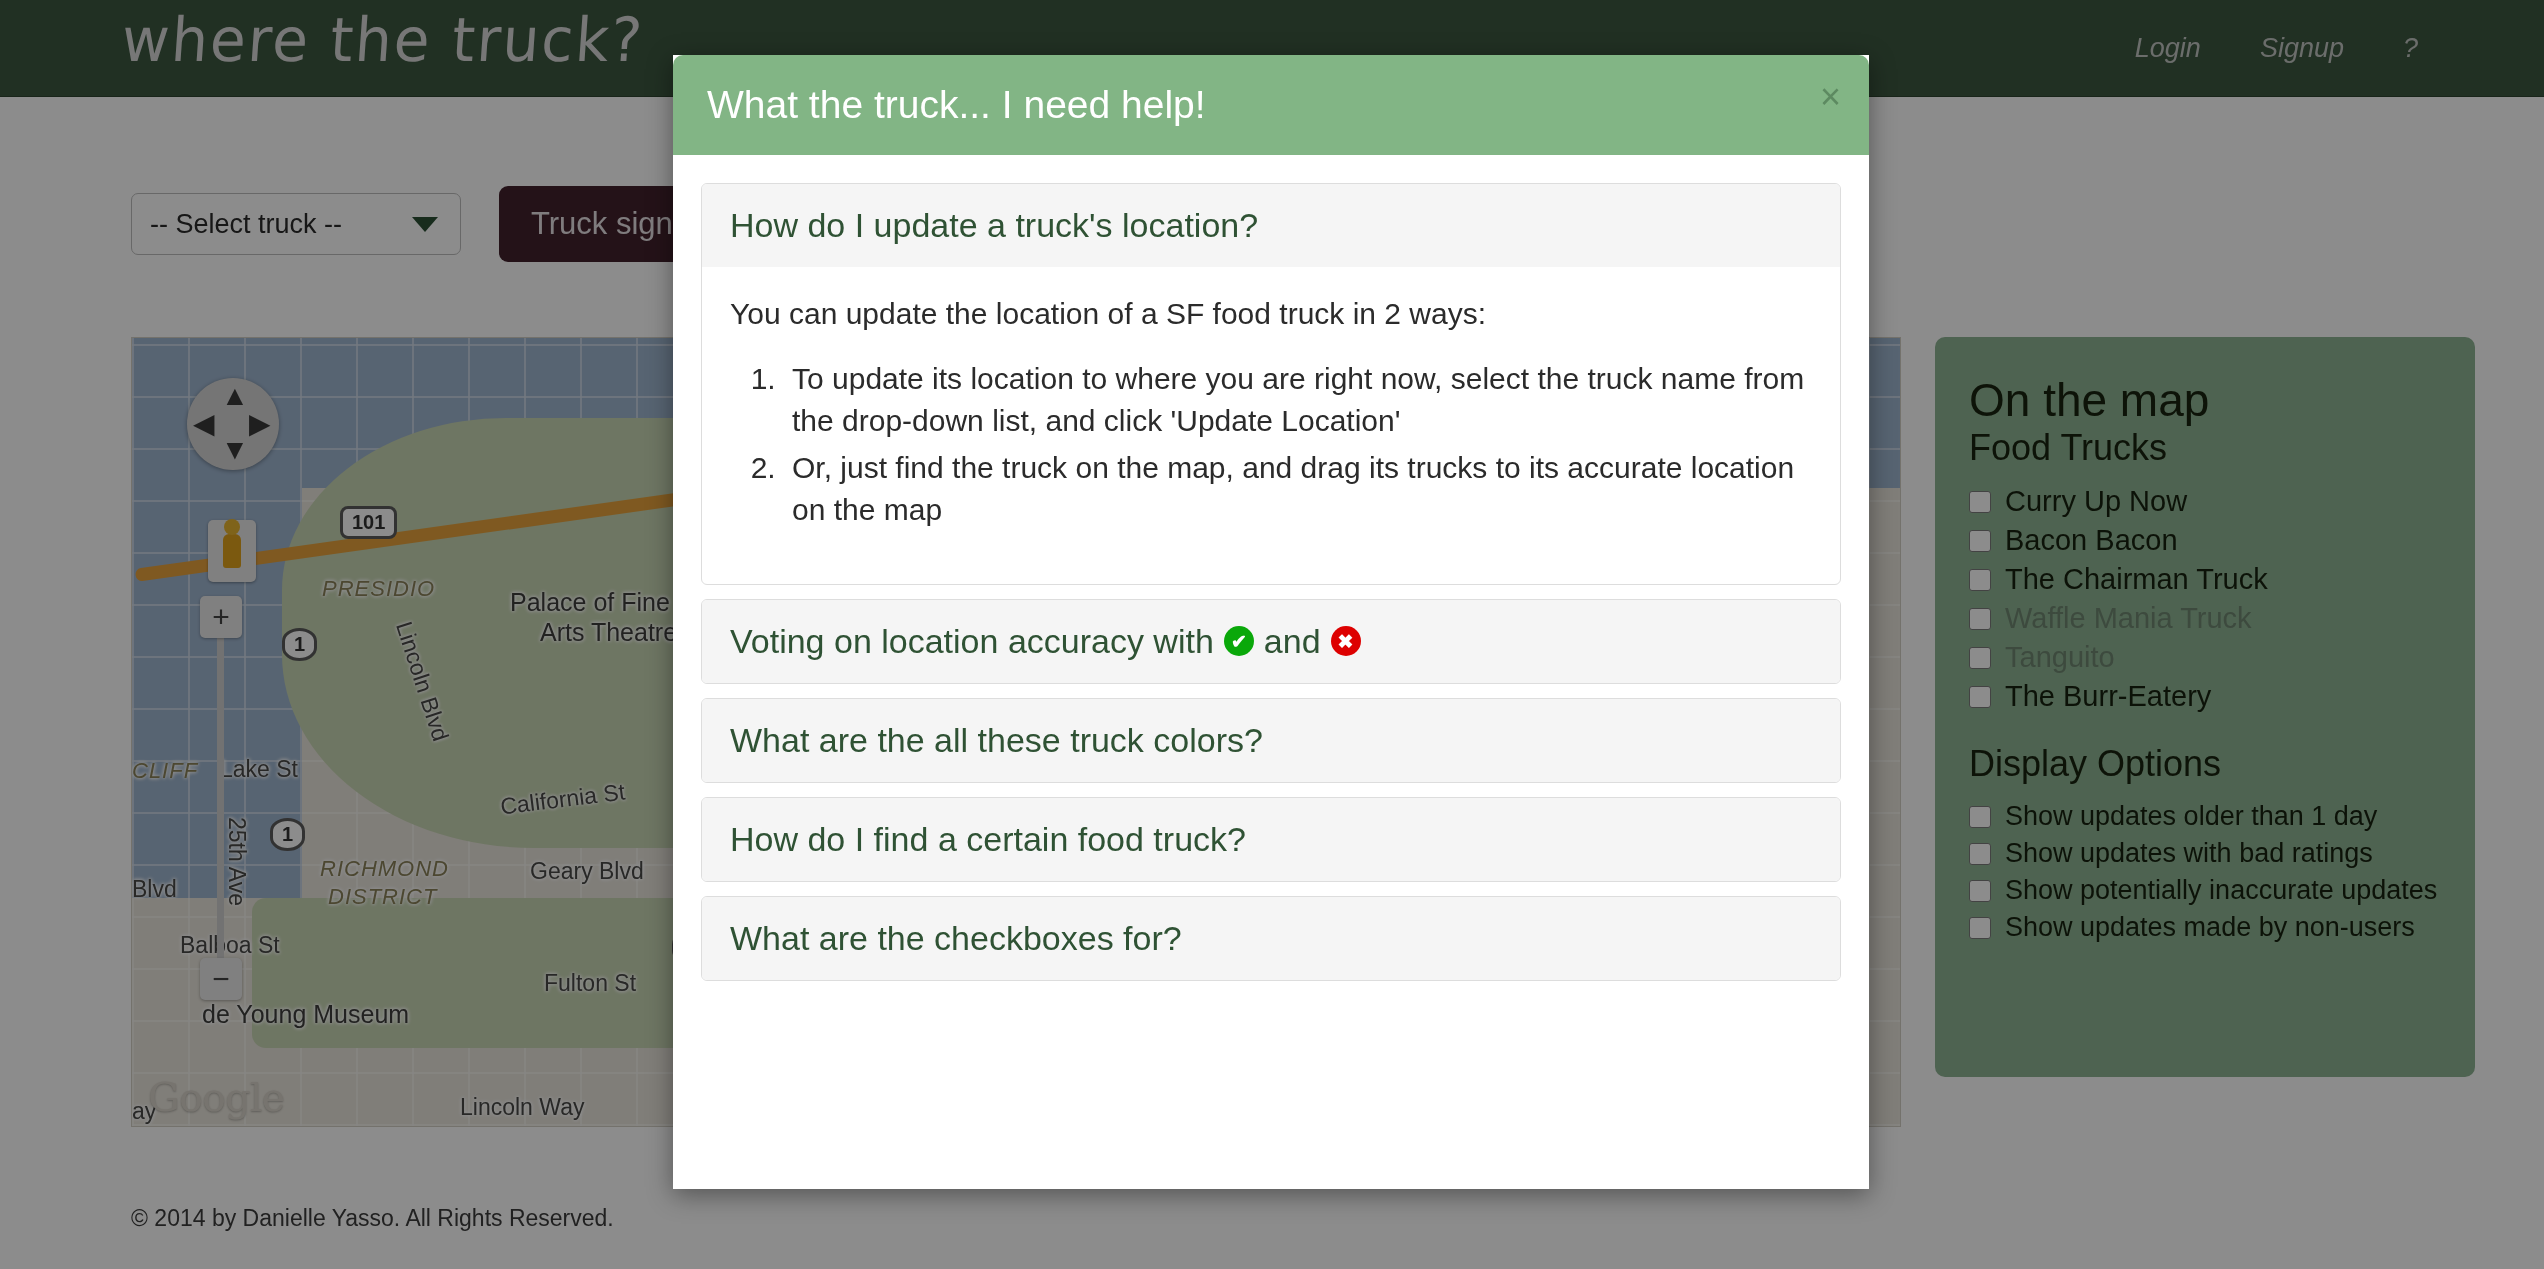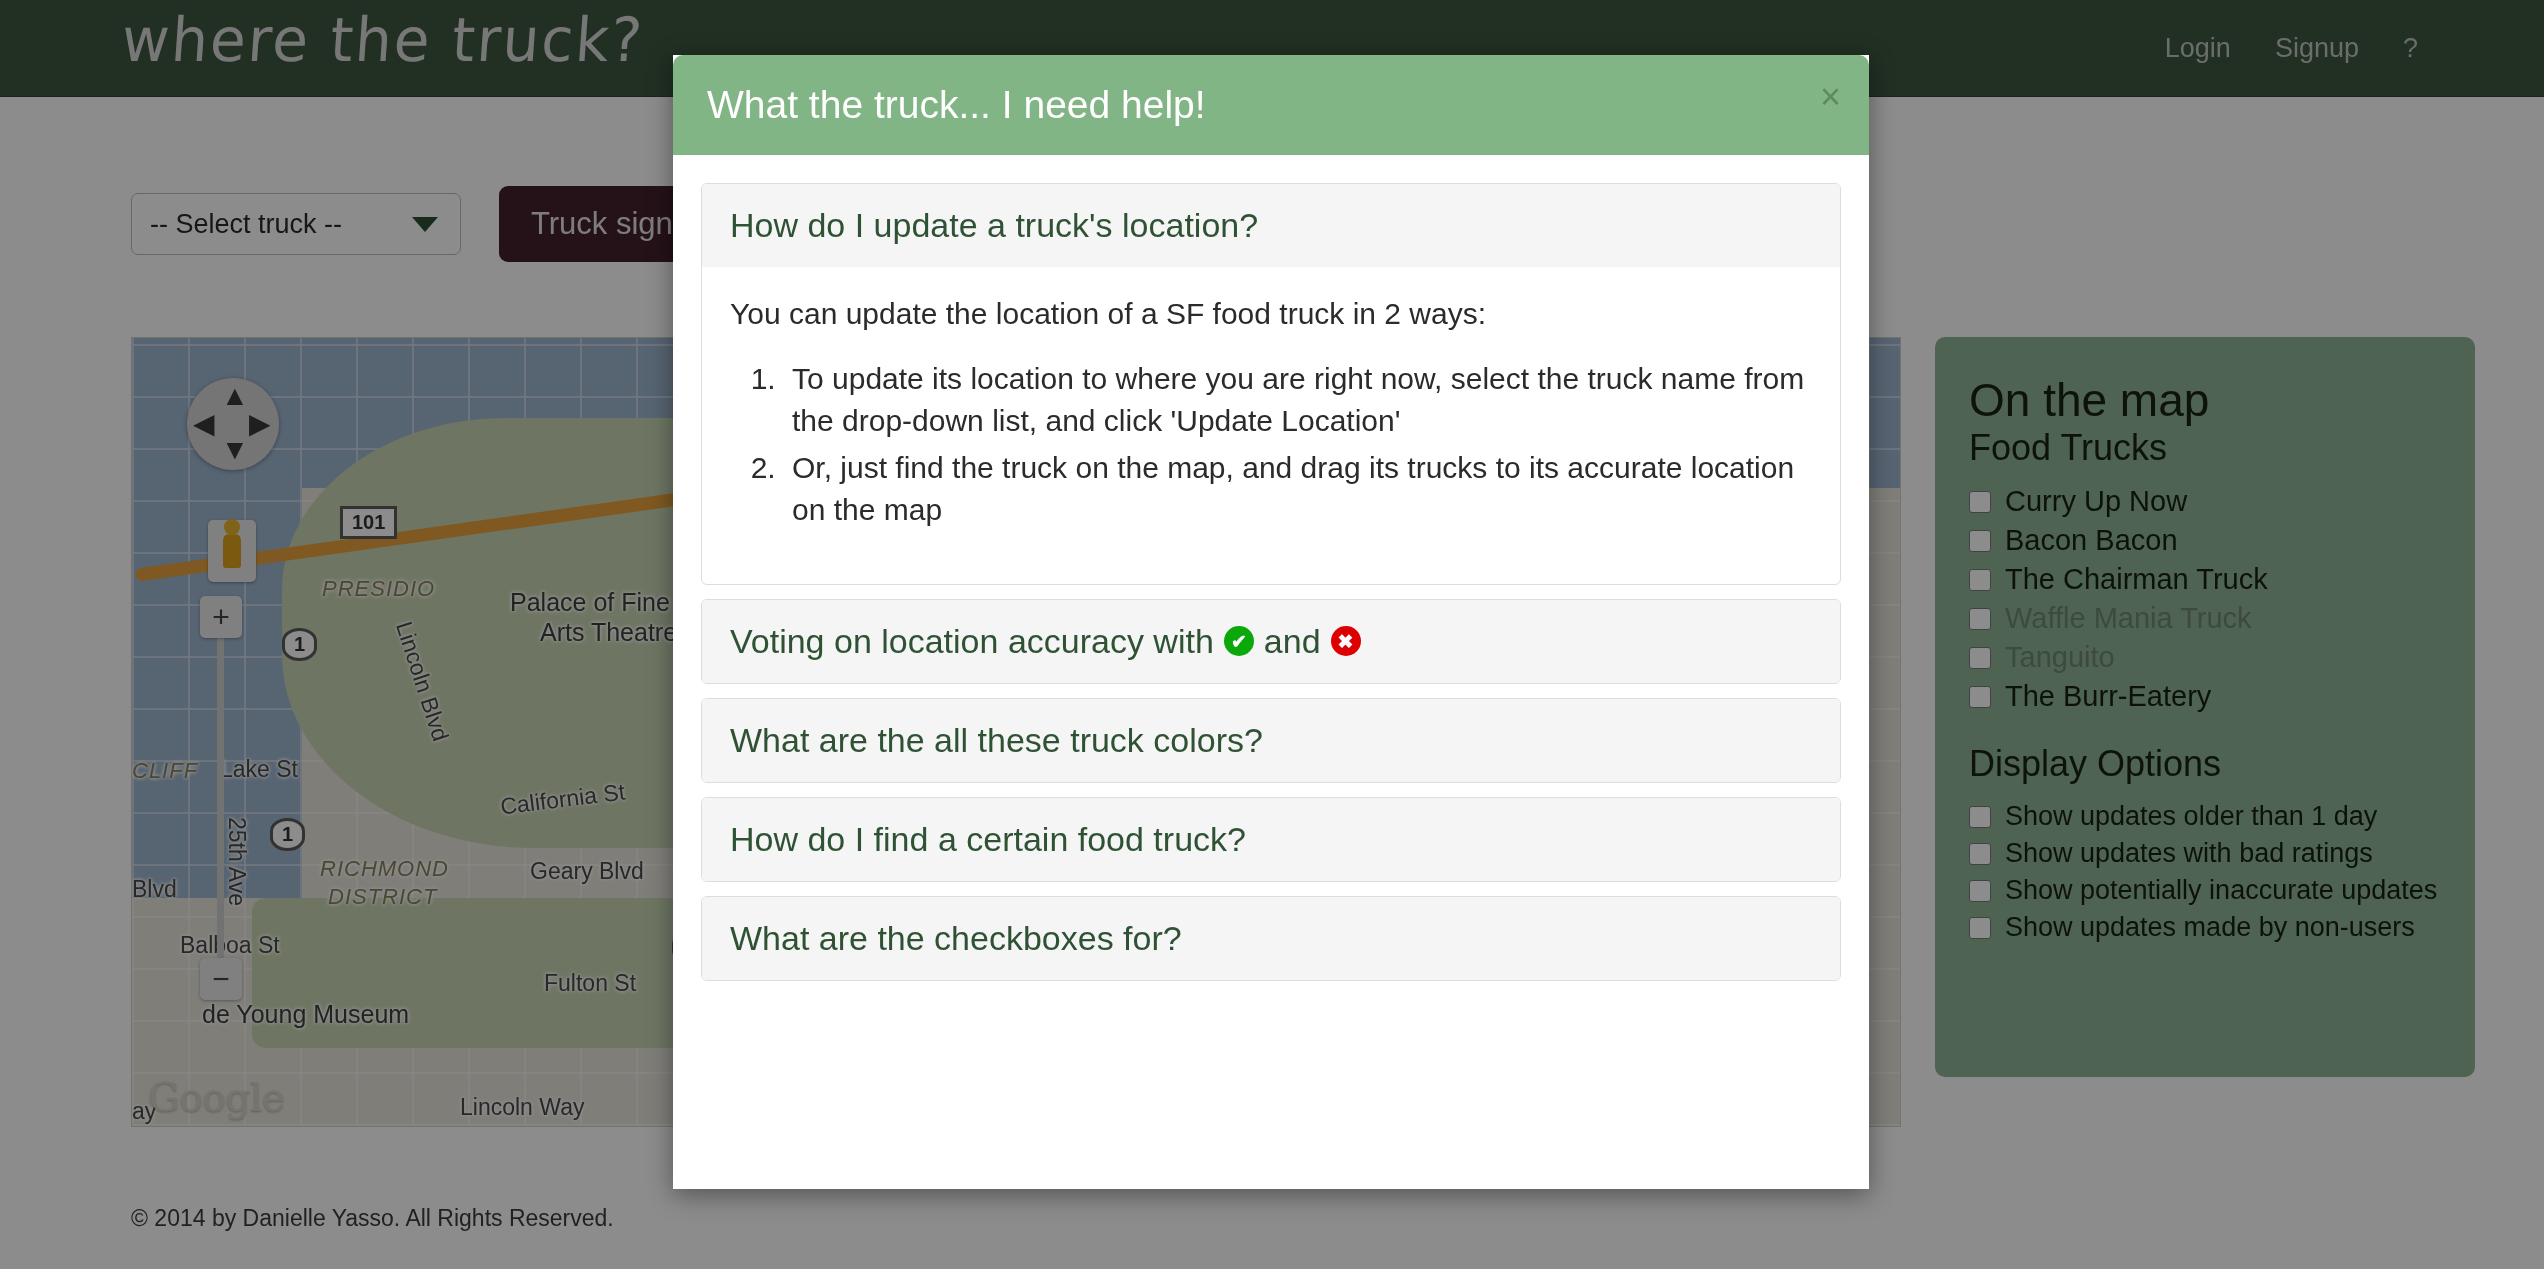--- a/index.html
+++ b/index.html
@@ -21,21 +21,21 @@
   }
   .brand {
     position: absolute; left: 122px; top: 6px;
     font-family: "DejaVu Sans", sans-serif;
     font-size: 58px; font-weight: 400; color: #d9d9d9;
     letter-spacing: 2px; white-space: nowrap;
     transform: skewX(-4deg) scaleY(1.05);
   }
   .nav-links {
     position: absolute; right: 118px; top: 0; height: 97px;
-    display: flex; align-items: center; gap: 0;
+    display: flex; align-items: center; gap: 15px; font-style: italic;
   }
   .nav-link {
     color: #c3c6c3; font-size: 27px; padding: 0 22px; line-height: 97px;
     text-decoration: none; white-space: nowrap; cursor: pointer;
   }
   .nav-link.q { padding-right: 8px; }
 
   .controls-row {
     position: absolute; left: 131px; top: 186px;
     display: flex; align-items: center; gap: 38px;
@@ -67,21 +67,21 @@
   .map-grid { position:absolute; inset:0;
     background-image:
       repeating-linear-gradient(90deg, rgba(255,255,255,.75) 0 2px, transparent 2px 56px),
       repeating-linear-gradient(0deg, rgba(255,255,255,.75) 0 2px, transparent 2px 52px);
     opacity:.55; }
   .hwy101 { position:absolute; left:0; top:178px; width:760px; height:13px;
             background:#e8a33d; transform: rotate(-8deg); border-radius:6px; }
   .hwy1-v  { position:absolute; left:560px; top:190px; width:12px; height:800px;
              background:#e8cf6e; border-radius:6px; }
   .shield {
-    position:absolute; background:#ffffff; border:3px solid #5b5b5b; border-radius:0;
+    position:absolute; background:#ffffff; border:3px solid #5b5b5b; border-radius:8px;
     font-size:20px; color:#333; font-weight:bold; display:flex; align-items:center;
     justify-content:center; padding:2px 9px;
   }
   .shield-round { border-radius: 50%/40%; }
   .map-label {
     position:absolute; color:#4a4a48; font-size:23px; white-space:nowrap;
     text-shadow: 0 0 4px #fff, 0 0 4px #fff, 0 0 3px #fff;
   }
   .map-label.district { color:#8a8259; font-style:italic; font-size:22px; letter-spacing:1px; }
   .map-label.poi { color:#3f3f3d; font-size:25px; }

